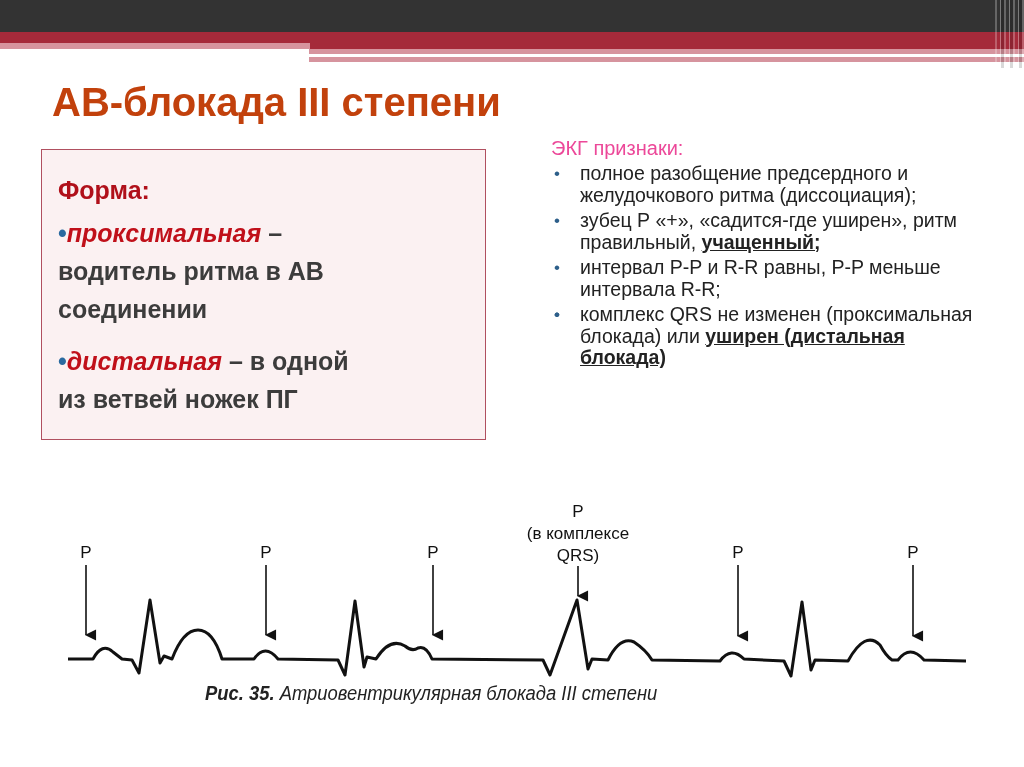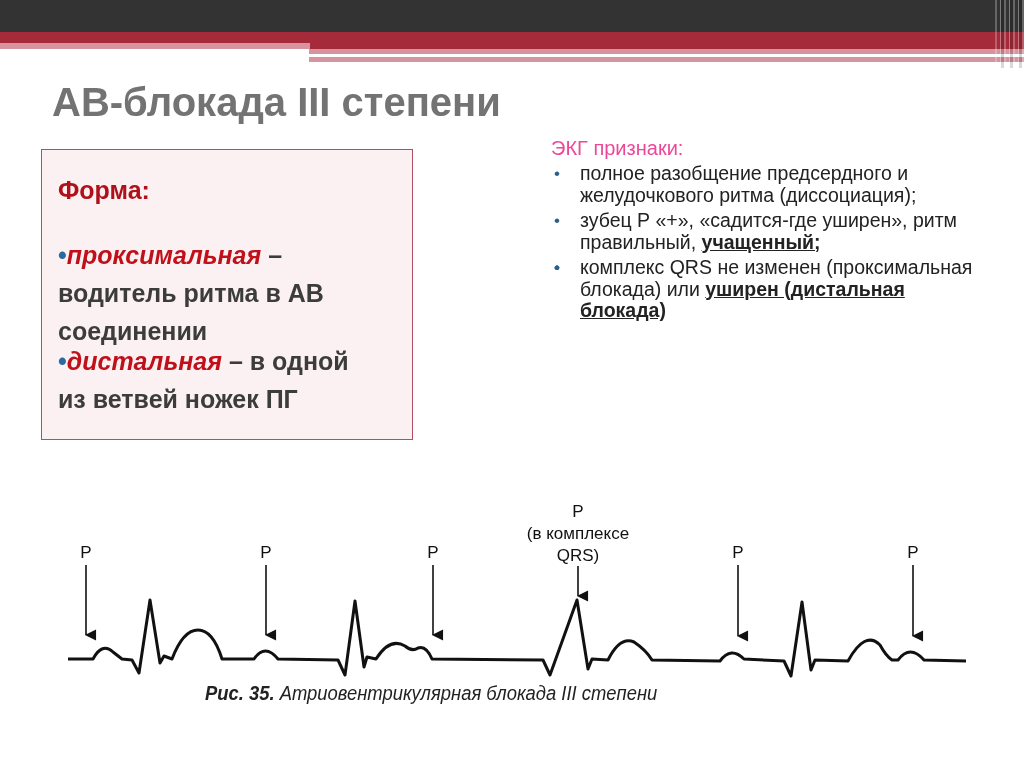--- a/index.html
+++ b/index.html
@@ -5,22 +5,22 @@
   html, body { margin:0; padding:0; }
   body { width:1024px; height:767px; position:relative; overflow:hidden; background:#ffffff; font-family:"Liberation Sans", sans-serif; }
   .topbar { position:absolute; left:0; top:0; width:1024px; height:32px; background:#333333; }
   .redband { position:absolute; left:0; top:32px; width:1024px; height:17px; background:#a52a3a; }
   .pink1 { position:absolute; left:0; top:43px; width:310px; height:6px; background:#d6949e; }
   .pink2 { position:absolute; left:309px; top:49px; width:715px; height:5px; background:#d6949e; }
   .white-stripe { position:absolute; left:309px; top:54px; width:176px; height:3px; background:#ffffff; }
   .pink3 { position:absolute; left:309px; top:57px; width:715px; height:5px; background:#d6949e; }
   .rightedge { position:absolute; top:0; left:995px; width:29px; height:68px;
     background: repeating-linear-gradient(90deg, rgba(255,255,255,0.25) 0 2px, rgba(0,0,0,0.0) 2px 5px, rgba(255,255,255,0.35) 5px 6px, rgba(0,0,0,0.15) 6px 9px); }
-  .title { position:absolute; left:52px; top:80px; font-size:40px; font-weight:bold; color:#737373; letter-spacing:0px; white-space:nowrap; }
-  .forma-box { position:absolute; left:41px; top:149px; width:372px; height:291px; background:#fbf1f2; border:1.5px solid #b05060; box-sizing:border-box; }
+  .title { position:absolute; left:52px; top:80px; font-size:40px; font-weight:bold; color:#c2410c; letter-spacing:0px; white-space:nowrap; }
+  .forma-box { position:absolute; left:41px; top:149px; width:445px; height:291px; background:#fbf1f2; border:1.5px solid #b05060; box-sizing:border-box; }
   .forma-head { position:absolute; left:16px; top:26px; font-size:25px; font-weight:bold; color:#b0101a; }
   .forma-item { position:absolute; left:16px; font-size:25px; font-weight:bold; color:#3c3c3c; line-height:38px; width:425px; }
   .forma-item .b { color:#2a6aa0; }
   .forma-item .em { color:#c0101a; font-style:italic; }
   .ekg-head { position:absolute; left:551px; top:137px; font-size:20px; color:#ec4899; }
   .ekg-list { position:absolute; left:552px; top:163px; width:440px; margin:0; padding:0; list-style:none; }
   .ekg-list li { position:relative; padding-left:28px; font-size:19.5px; line-height:21.5px; color:#222222; margin-bottom:4px; }
   .ekg-list li .dot { position:absolute; left:2px; top:0; color:#2d5f8a; font-size:17px; }
   .ekg-list li .bold { font-weight:bold;text-decoration:underline; }
   .ecg { position:absolute; left:0; top:480px; width:1024px; height:230px; }
@@ -37,37 +37,37 @@
 <div class="pink2"></div>
 <div class="white-stripe"></div>
 <div class="pink3"></div>
 <div class="rightedge"></div>
 
 <div class="title">АВ-блокада III степени</div>
 
 <div class="forma-box">
   <div class="forma-head">Форма:</div>
 
-  <div class="forma-item" style="top:64px;margin-top:22px;">
+  <div class="forma-item" style="top:64px;">
     <span class="b">•</span><span class="em">проксимальная</span><span> –</span><br>
     <span>водитель ритма в АВ</span><br>
     <span>соединении</span>
   </div>
 
   <div class="forma-item" style="top:192px;">
     <span class="b">•</span><span class="em">дистальная</span><span> – в одной</span><br>
     <span>из ветвей ножек ПГ</span>
   </div>
 </div>
 
 <div class="ekg-head">ЭКГ признаки:</div>
 <ul class="ekg-list">
   <li><span class="dot">•</span><span>полное разобщение предсердного и желудочкового ритма (диссоциация);</span><span class="bold"></span></li>
   <li><span class="dot">•</span><span>зубец Р «+», «садится-где уширен», ритм правильный, </span><span class="bold">учащенный;</span></li>
-  <li><span class="dot">•</span><span class="bold"></span></li>
+  <li><span class="dot">•</span><span>интервал P-P и R-R равны, P-P меньше интервала R-R;</span><span class="bold"></span></li>
   <li><span class="dot">•</span><span class="bold"></span></li>
   <li><span class="dot">•</span><span>комплекс QRS не изменен (проксимальная блокада) или </span><span class="bold">уширен (дистальная блокада)</span></li>
 </ul>
 
 <svg class="ecg" viewBox="0 480 1024 230" width="1024" height="230">
   <defs>
     <marker id="ah" viewBox="0 0 10 10" refX="5" refY="9" markerWidth="7" markerHeight="9" orient="auto-start-reverse">
       <path d="M0,0 L10,0 L5,10 Z" fill="#111"></path>
     </marker>
   </defs>

